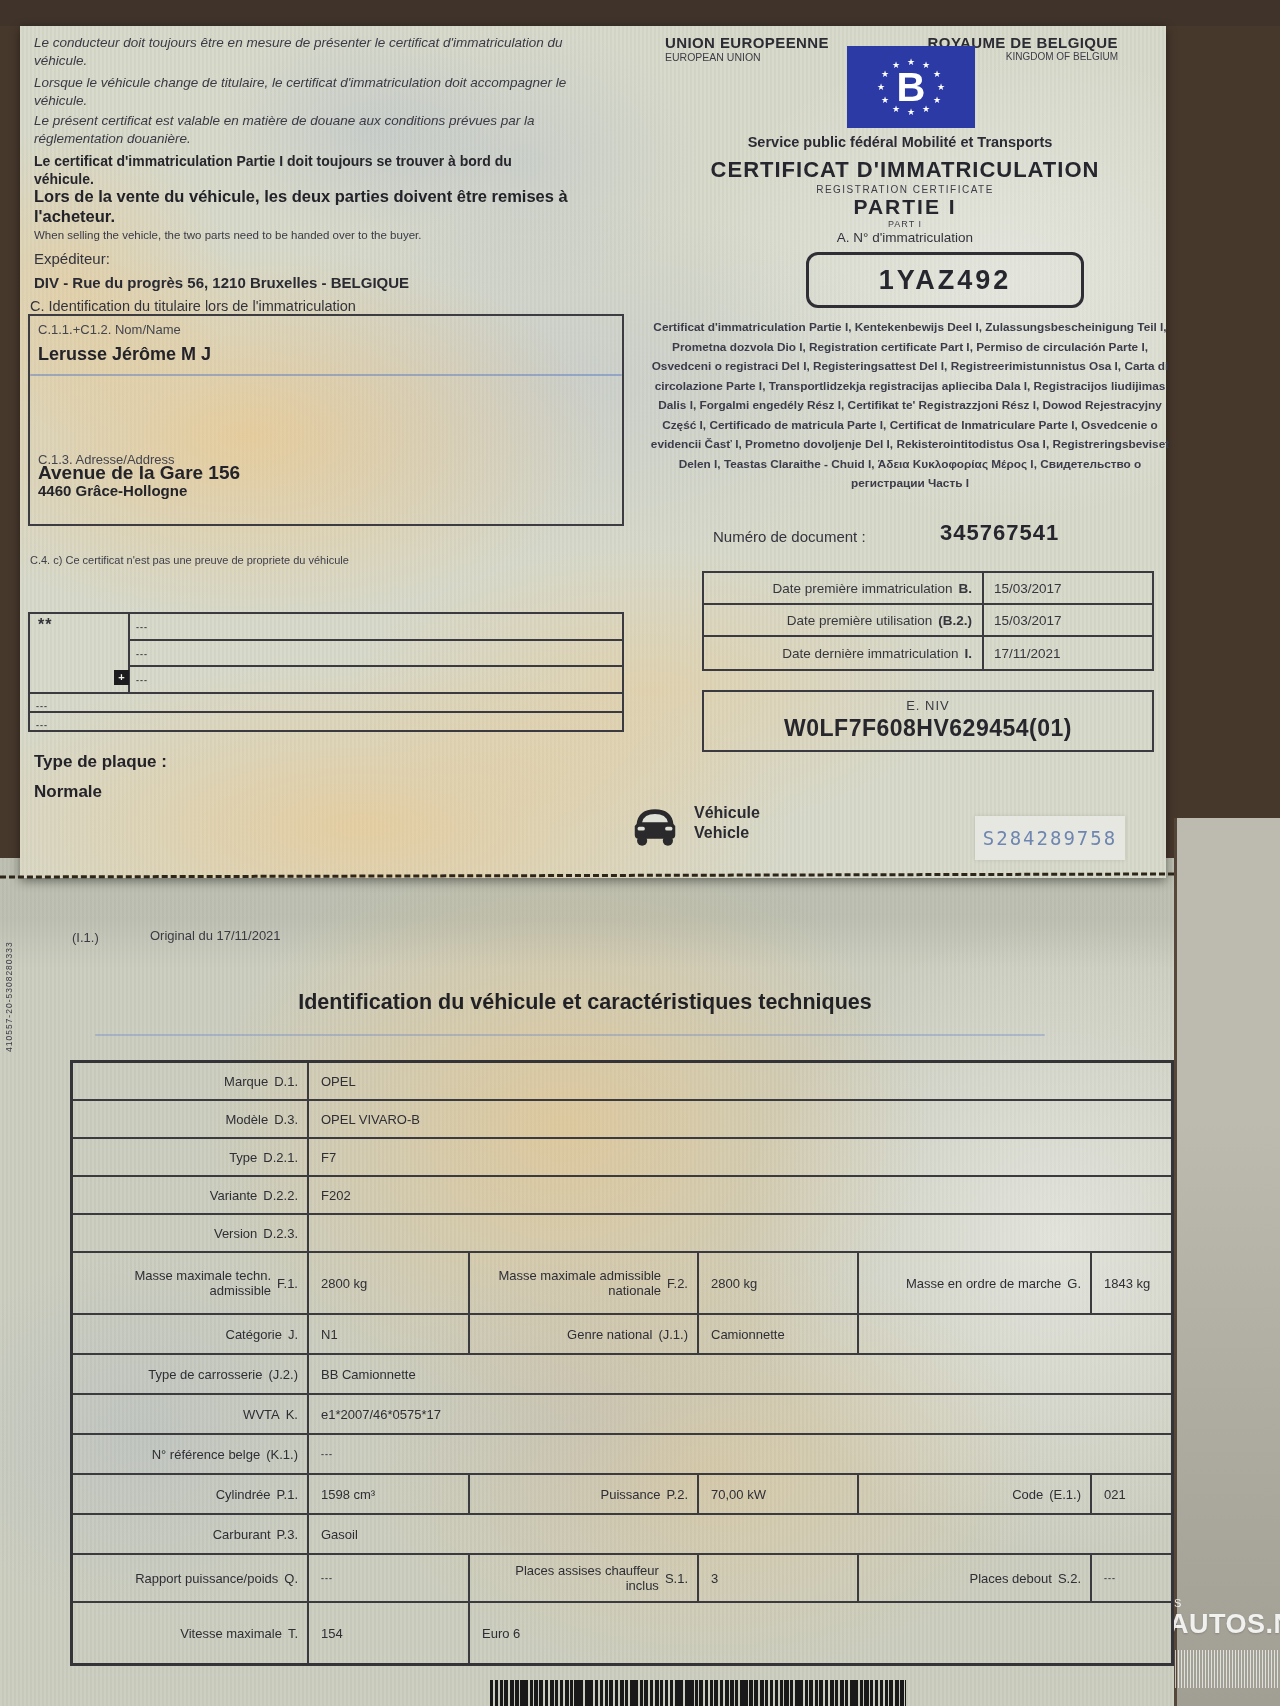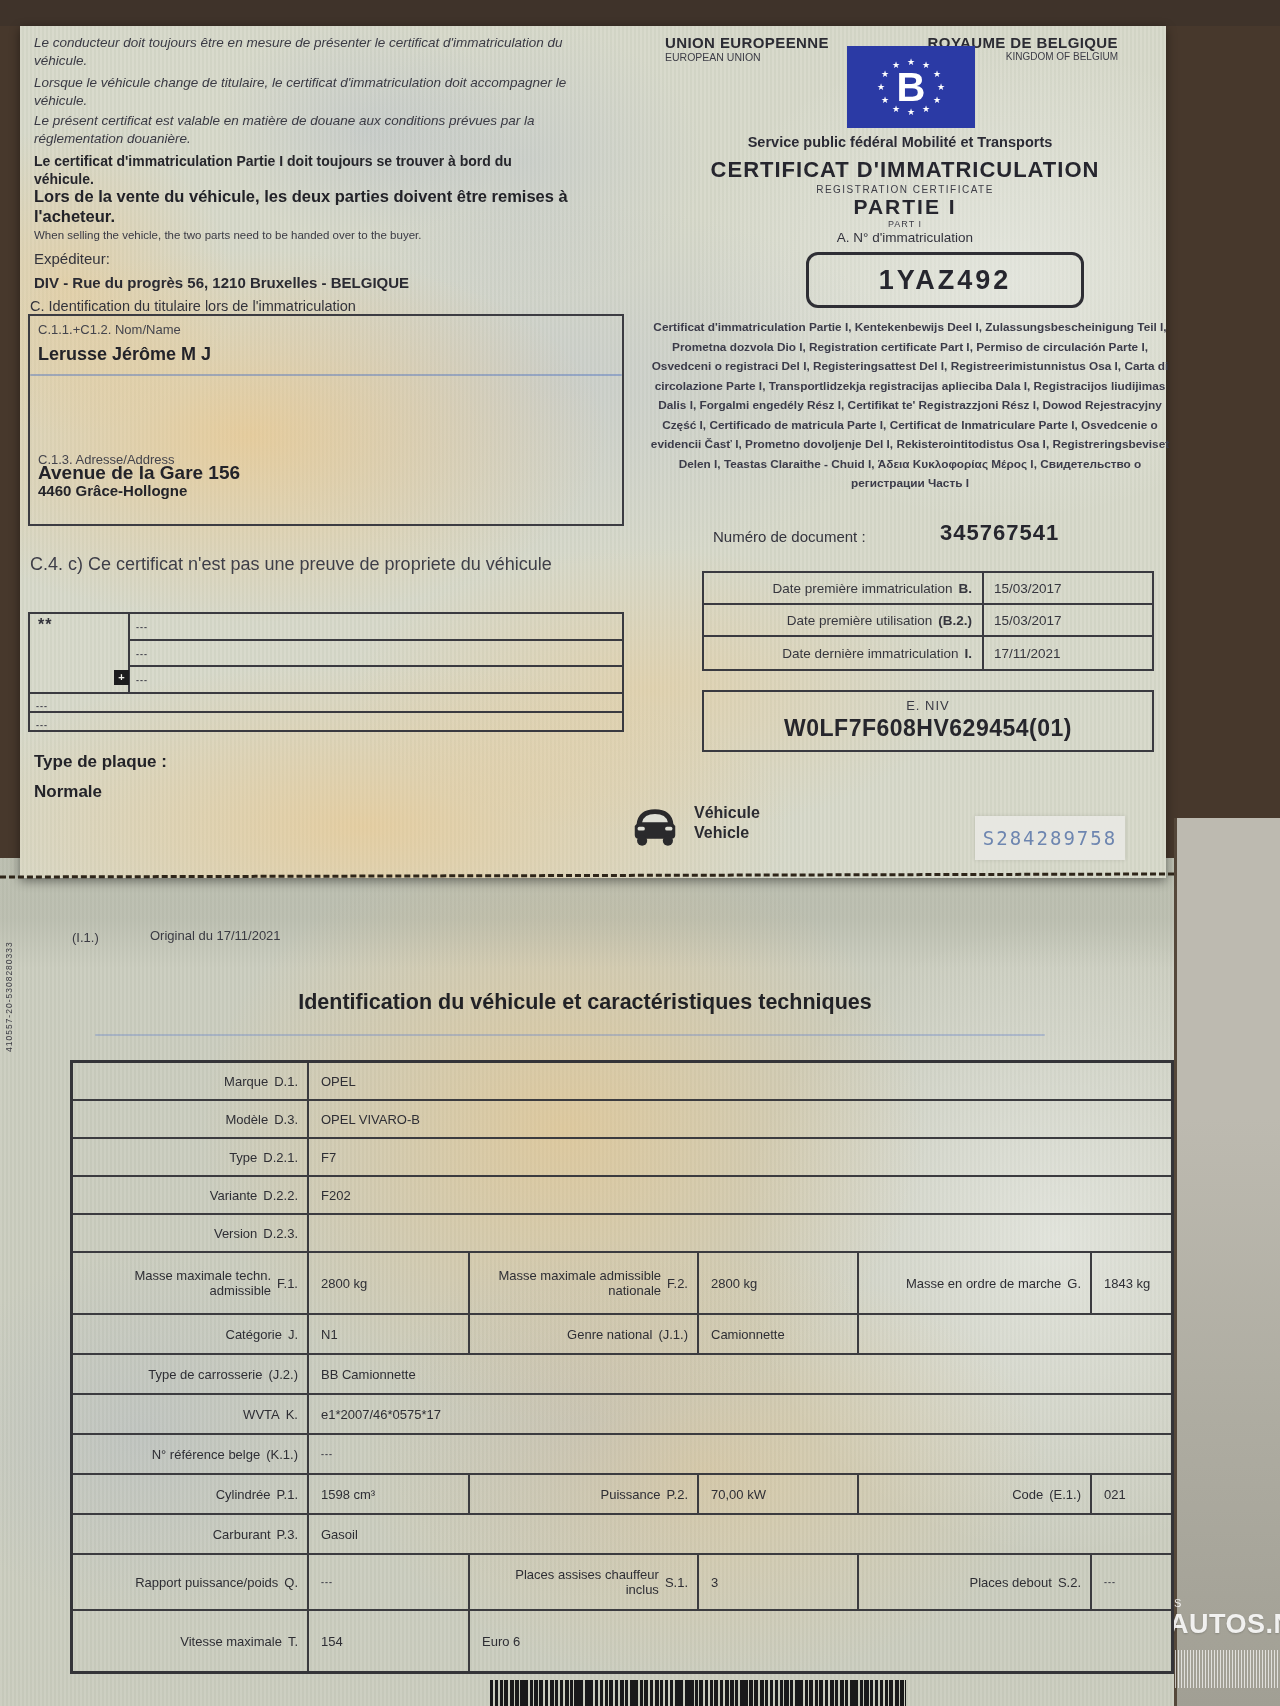--- a/index.html
+++ b/index.html
@@ -40,21 +40,21 @@
   .p1-sender-label { left:14px; top:224px; font-size:15px; }
   .p1-sender-value { left:14px; top:248px; font-size:15px; font-weight:bold; color:#2a2a32; }
   .p1-holder-head  { left:10px; top:272px; font-size:14.5px; }
   .p1-holder-box { left:8px; top:288px; width:596px; height:212px; border:2px solid #3c3c42; }
   .hb-name-label { left:8px; top:6px;  font-size:13px; color:#44444c; }
   .hb-name  { left:8px; top:28px; font-size:18px; font-weight:bold; color:#232329; }
   .hb-div   { left:0; top:58px; width:592px; height:2px; background:rgba(80,115,190,.45); border-radius:2px; }
   .hb-addr-label { left:8px; top:136px; font-size:13px; color:#44444c; }
   .hb-addr1 { left:8px; top:146px; font-size:19px; font-weight:bold; color:#232329; }
   .hb-addr2 { left:8px; top:166px; font-size:15px; font-weight:bold; color:#232329; }
-  .p1-c4 { left:10px; top:528px; font-size:18px; color:#3e3e48; }
+  .p1-c4 { left:10px; top:528px; font-size:11px; color:#3e3e48; }
 
   .p1-stars-table { left:8px; top:586px; width:596px; height:120px; border:2px solid #3a3a40; }
   .st-top { display:flex; height:80px; border-bottom:2px solid #3a3a40; }
   .st-left { position:relative; width:100px; border-right:2px solid #3a3a40; }
   .st-stars { position:absolute; left:8px; top:2px; font-size:16px; font-weight:bold; letter-spacing:1px; }
   .st-plus { position:absolute; left:84px; top:56px; width:15px; height:15px; background:#1c1c1e; color:#f0f0ea;
     font-size:11px; font-weight:bold; line-height:14px; text-align:center; z-index:2; }
   .st-right { flex:1; display:flex; flex-direction:column; }
   .st-row { flex:1; border-bottom:2px solid #3a3a40; padding:2px 0 0 6px; }
   .st-row:last-child { border-bottom:none; }
@@ -115,21 +115,21 @@
   .p2-edge-code { left:4px; top:14px; height:180px; writing-mode:vertical-rl; transform:rotate(180deg);
     font-size:8.5px; letter-spacing:1px; color:#3c3c44; }
   .p2-i1   { left:72px;  top:72px; font-size:13px; color:#3a3a42; }
   .p2-orig { left:150px; top:70px; font-size:13px; color:#3a3a42; }
   .p2-title { left:60px; top:132px; width:1050px; text-align:center; font-size:21.5px; font-weight:bold; color:#222226; }
   .p2-wave { left:95px; top:176px; width:950px; height:2px; background:rgba(100,130,200,.35); border-radius:2px; }
 
   .spec-table { left:70px; top:202px; width:1104px; border:3px solid #343438; }
   .s-row { display:flex; border-bottom:2px solid #3b3b3f; font-size:13px; color:#2e2e34; }
   .s-row:last-child { border-bottom:none; }
-  .h38{height:38px;} .h40{height:40px;} .h62{height:62px;} .h58{height:56px;} .h60{height:60px;}
+  .h38{height:38px;} .h40{height:40px;} .h62{height:62px;} .h58{height:48px;} .h60{height:60px;}
   .s-label { width:236px; border-right:2px solid #3b3b3f; display:flex; align-items:center; justify-content:flex-end;
     gap:6px; padding-right:9px; }
   .s-il { border-right:2px solid #3b3b3f; display:flex; align-items:center; justify-content:flex-end;
     gap:6px; padding-right:9px; }
   .lt { text-align:right; max-width:165px; line-height:15px; }
   .lc { white-space:nowrap; }
   .s-val { display:flex; align-items:center; padding-left:12px; }
   .f1 { flex:1; }
   .w-val1{width:161px; border-right:2px solid #3b3b3f;}
   .w-lab2{width:229px;}

